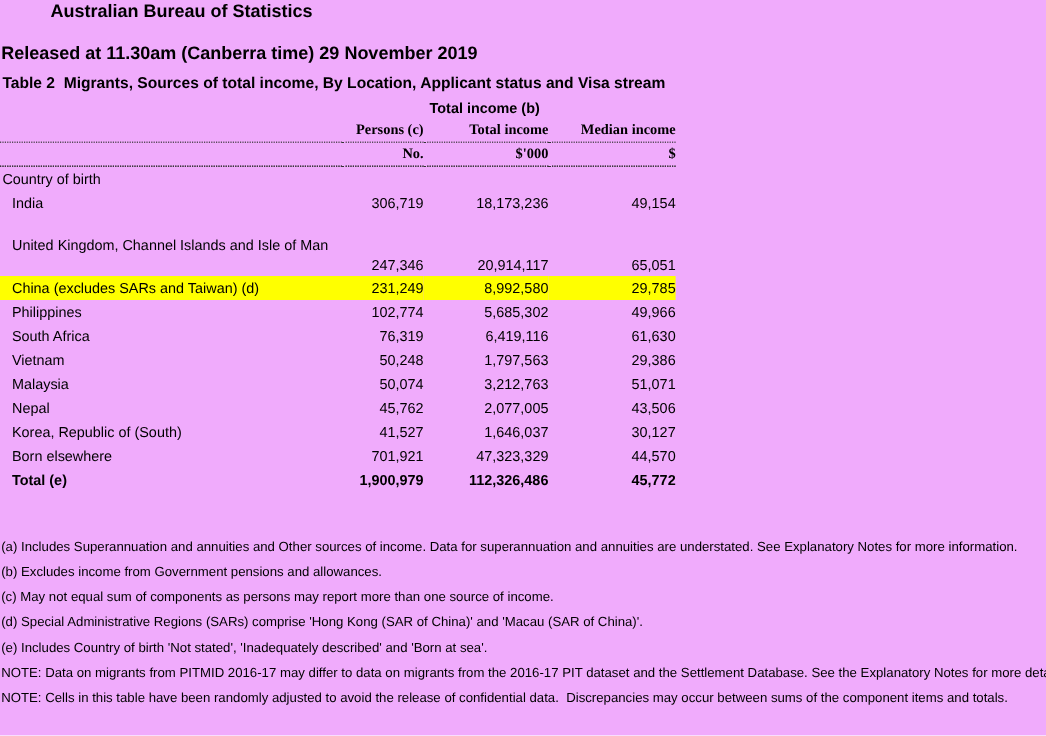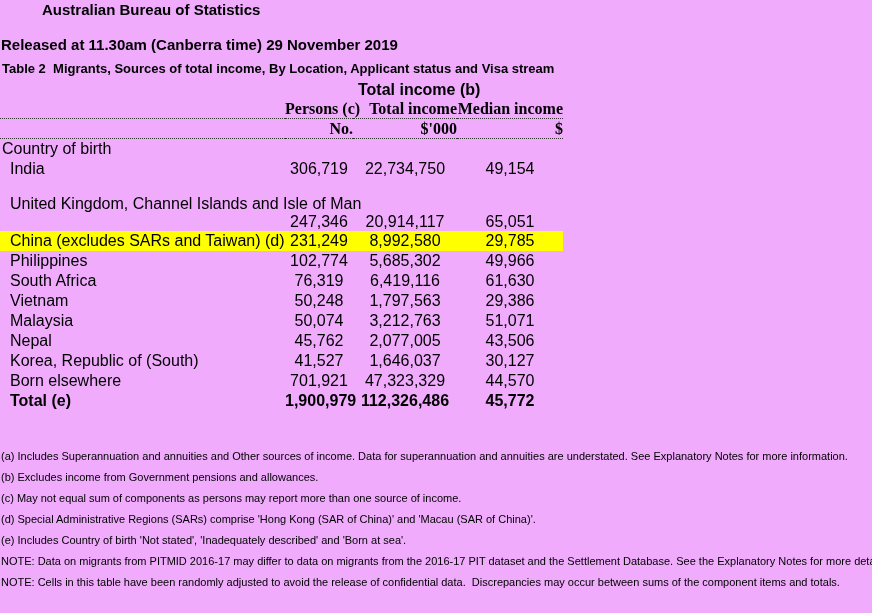--- a/index.html
+++ b/index.html
@@ -6,34 +6,34 @@
   .page{
     position:relative;width:872px;height:613px;background:#f0abfc;
     font-family:"Liberation Sans",sans-serif;color:#000;overflow:hidden;
   }
   .org-title{position:absolute;left:42px;top:1px;font-size:15px;font-weight:bold;white-space:pre;}
   .released{position:absolute;left:1px;top:36px;font-size:15px;white-space:pre;font-weight:bold;}
   .table-title{position:absolute;left:2px;top:61px;font-size:13px;font-weight:bold;white-space:pre;}
 
   table.income-table{
     position:absolute;left:0;top:80px;width:563px;
-    border-collapse:collapse;table-layout:fixed;font-size:16px;
+    border-collapse:collapse;table-layout:fixed;font-size:12px;
   }
   col.c-label{width:285px;}
   col.c-persons{width:68px;}
   col.c-total{width:104px;}
   col.c-median{width:106px;}
 
   .income-table td{padding:0;vertical-align:middle;white-space:nowrap;overflow:visible;}
   thead td{font-weight:bold;text-align:right;height:19px;padding-right:1px;}
   tr.group-row td{text-align:left;padding-right:0;}
   .group-label{display:inline-block;margin-left:358px;}
   tr.dotted td{border-bottom:1px dotted #333;font-family:Liberation Serif, serif;}
 
-  tbody td{height:20px;text-align:center;padding-right:1px;}
+  tbody td{height:20px;text-align:right;padding-right:1px;}
   tbody td:first-child{text-align:left;padding-left:10px;padding-right:0;}
   tbody tr.section td:first-child{padding-left:2px;}
   tbody tr.blank td{height:16px;}
   tbody tr.labelrow td{height:17px;}
   tbody tr.valuesrow td{height:18px;}
   tbody tr.highlight td{background:#FFFF00;}
   tbody tr.bold td{font-weight:bold;}
 
   .footnotes{position:absolute;left:1px;top:446px;font-size:11px;}
   .footnotes .fn{height:21px;line-height:21px;white-space:pre;}
@@ -74,21 +74,21 @@
     <tbody>
         <tr class="section">
           <td>Country of birth</td>
           <td></td>
           <td></td>
           <td></td>
         </tr>
         <tr>
           <td>India</td>
           <td>306,719</td>
-          <td>22,734,750</td>
+          <td>18,173,236</td>
           <td>49,154</td>
         </tr>
         <tr class="blank">
           <td></td>
           <td></td>
           <td></td>
           <td></td>
         </tr>
         <tr class="labelrow">
           <td>United Kingdom, Channel Islands and Isle of Man</td>

